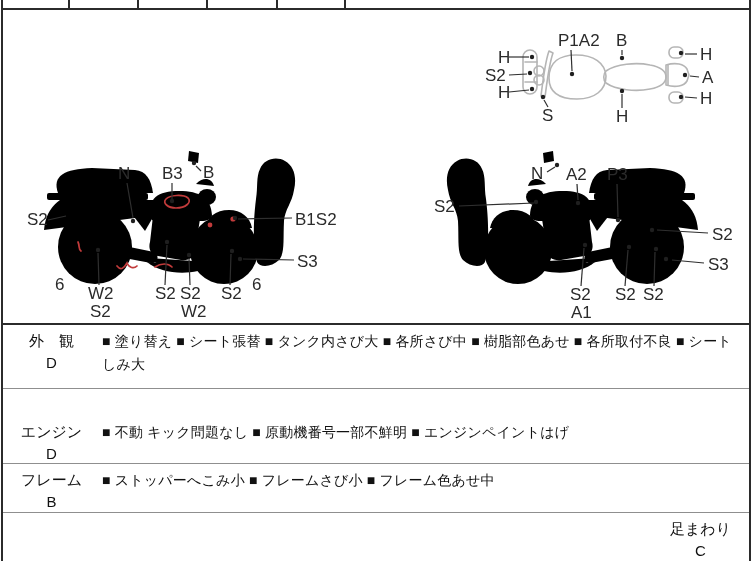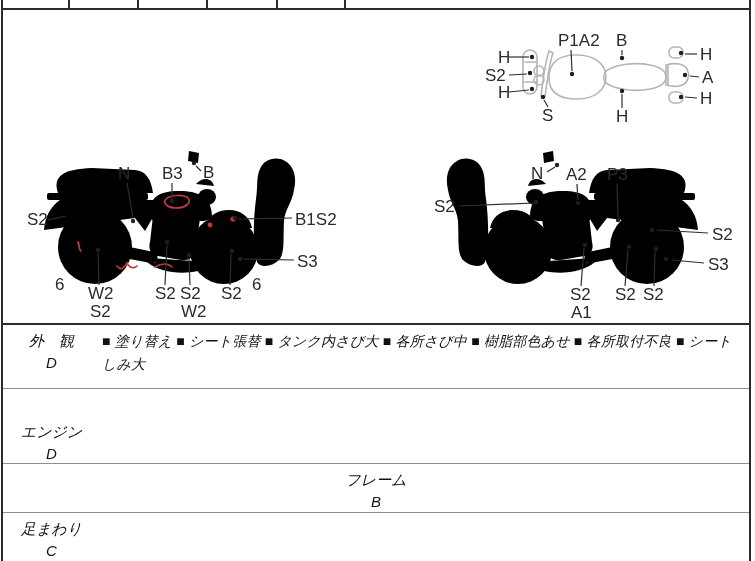--- a/index.html
+++ b/index.html
@@ -13,25 +13,25 @@
   .side-border.right{left:749px;}
   
   .top-strip{position:absolute;left:1px;top:0;width:750px;height:8px;background:#fff;border-bottom:2px solid #2b2b2b;box-sizing:content-box;}
   .top-strip i{position:absolute;top:0;width:2px;height:8px;background:#2b2b2b;}
   
   .diagram{position:absolute;top:0;left:0;width:755px;height:325px;}
   .diagram svg{position:absolute;top:0;left:0;}
   .diagram-bottom{position:absolute;top:323px;left:1px;width:750px;height:2px;background:#2b2b2b;}
   
   .insp-table{position:absolute;top:325px;left:3px;width:746px;bottom:0;display:flex;flex-direction:column;}
-  .irow{display:flex;border-bottom:1px solid #8f8f8f;box-sizing:border-box;padding-top:5px;font-style:italic;}
+  .irow{display:flex;border-bottom:1px solid #8f8f8f;box-sizing:border-box;padding-top:5px;}
   .irow.r1{height:72px;}
   .irow.r2{height:48px;margin-top:27px;}
   .irow.r3{height:52px;justify-content:center;}
-  .irow.r4{flex:1;border-bottom:none;}
+  .irow.r4{flex:1;border-bottom:none;justify-content:flex-end;}
   .cat-cell{width:97px;flex:none;text-align:center;font-size:15px;line-height:20px;padding-top:1px;}
   .cat-grade{margin-top:2px;font-size:15px;}
   .notes{flex:1;font-size:14px;line-height:23px;padding:0 6px 0 2px;letter-spacing:0.2px;}
   
   .bike path,.bike circle,.bike rect,.bike ellipse,.bike line{stroke:#b5b5b5;stroke-width:1.6;fill:none;stroke-linecap:round;stroke-linejoin:round;}
   .dmg path{stroke:#c23b3b;stroke-width:1.7;fill:none;stroke-linecap:round;}
   .dmg circle{fill:#c23b3b;stroke:none;}
   .ann line{stroke:#2f2f2f;stroke-width:1.2;}
   .ann circle{fill:#1f1f1f;stroke:none;}
   .ann text{fill:#2b2b2b;font-size:17px;font-family:"Liberation Sans","DejaVu Sans",sans-serif;}
@@ -226,27 +226,29 @@
       <div class="cat-grade">D</div>
     </div>
     <div class="notes">■ 塗り替え ■ シート張替 ■ タンク内さび大 ■ 各所さび中 ■ 樹脂部色あせ ■ 各所取付不良 ■ シートしみ大</div>
   </div>
 
   <div class="irow r2">
     <div class="cat-cell">
       <div class="cat-name">エンジン</div>
       <div class="cat-grade">D</div>
     </div>
+    <div class="notes">■ 不動 キック問題なし ■ 原動機番号一部不鮮明 ■ エンジンペイントはげ</div>
   </div>
 
   <div class="irow r3">
     <div class="cat-cell">
       <div class="cat-name">フレーム</div>
       <div class="cat-grade">B</div>
     </div>
+    <div class="notes">■ ストッパーへこみ小 ■ フレームさび小 ■ フレーム色あせ中</div>
   </div>
 
   <div class="irow r4">
     <div class="cat-cell">
       <div class="cat-name">足まわり</div>
       <div class="cat-grade">C</div>
     </div>
   </div>
 
 </div>

